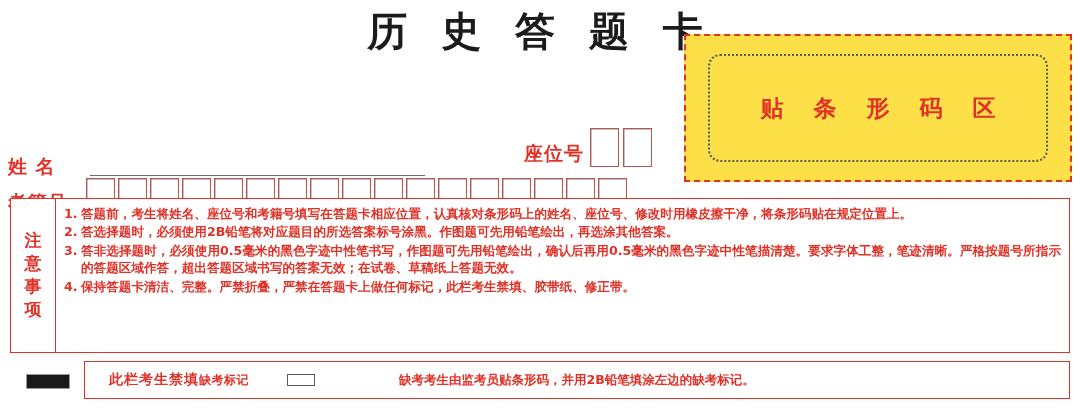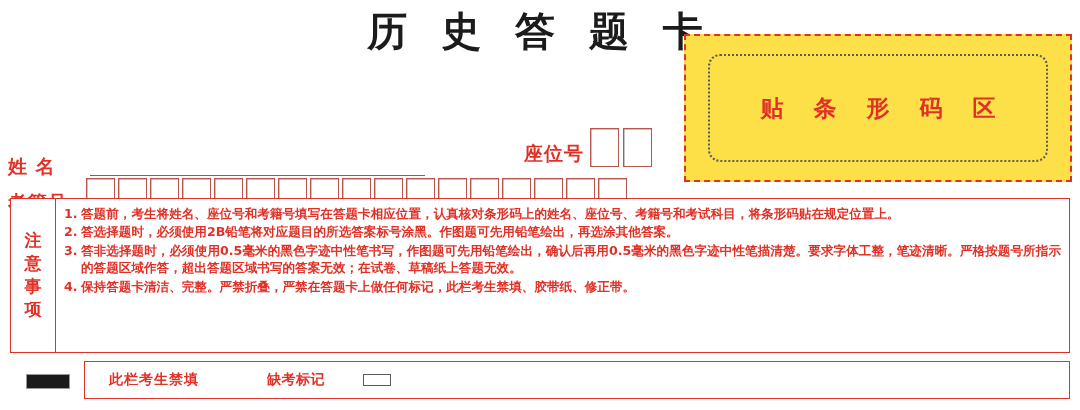--- a/index.html
+++ b/index.html
@@ -128,22 +128,21 @@
     box-sizing:border-box;
     background:#fff;
     display:flex;align-items:center;
   }
   .bb-forbid{
     color:#e03127;font-weight:700;font-size:14px;letter-spacing:1px;
     margin-left:24px;
     font-family:"DejaVu Sans","Liberation Sans",sans-serif;
   }
   .bb-absent-label{
-    color:#e03127;font-weight:700;font-size:14px;letter-spacing:0.5px;
-    margin-left:68px;
+    color:#e03127;font-weight:700;font-size:12px;letter-spacing:0.5px;
     font-family:"DejaVu Sans","Liberation Sans",sans-serif;
   }
   .bb-absent-box{
     width:28px;height:12px;
     border:1.6px solid #5c5c5c;
     box-sizing:border-box;
     margin-left:38px;
     background:#fff;
   }
   .bb-note{
@@ -207,21 +206,21 @@
   <div class="notice">
     <div class="notice-title">
       <span>注</span>
       <span>意</span>
       <span>事</span>
       <span>项</span>
     </div>
     <div class="notice-body">
       <div class="n-item">
         <div class="n-num">1.</div>
-        <div class="n-txt">答题前，考生将姓名、座位号和考籍号填写在答题卡相应位置，认真核对条形码上的姓名、座位号、考籍号和考试科目，将条形码贴在规定位置上。</div>
+        <div class="n-txt">答题前，考生将姓名、座位号和考籍号填写在答题卡相应位置，认真核对条形码上的姓名、座位号、修改时用橡皮擦干净，将条形码贴在规定位置上。</div>
       </div>
       <div class="n-item">
         <div class="n-num">2.</div>
         <div class="n-txt">答选择题时，必须使用2B铅笔将对应题目的所选答案标号涂黑。作图题可先用铅笔绘出，再选涂其他答案。</div>
       </div>
       <div class="n-item">
         <div class="n-num">3.</div>
         <div class="n-txt">答非选择题时，必须使用0.5毫米的黑色字迹中性笔书写，作图题可先用铅笔绘出，确认后再用0.5毫米的黑色字迹中性笔描清楚。要求字体工整，笔迹清晰。严格按题号所指示的答题区域作答，超出答题区域书写的答案无效；在试卷、草稿纸上答题无效。</div>
       </div>
       <div class="n-item">
@@ -230,15 +229,16 @@
       </div>
     </div>
   </div>
 
   <div class="tmark"></div>
 
   <div class="bottom-bar">
     <div class="bb-forbid">此栏考生禁填</div>
     <div class="bb-absent-label">缺考标记</div>
     <div class="bb-absent-box"></div>
+    <div class="bb-note">缺考考生由监考员贴条形码，并用2B铅笔填涂左边的缺考标记。</div>
   </div>
 
 </div>
 
 </body></html>

